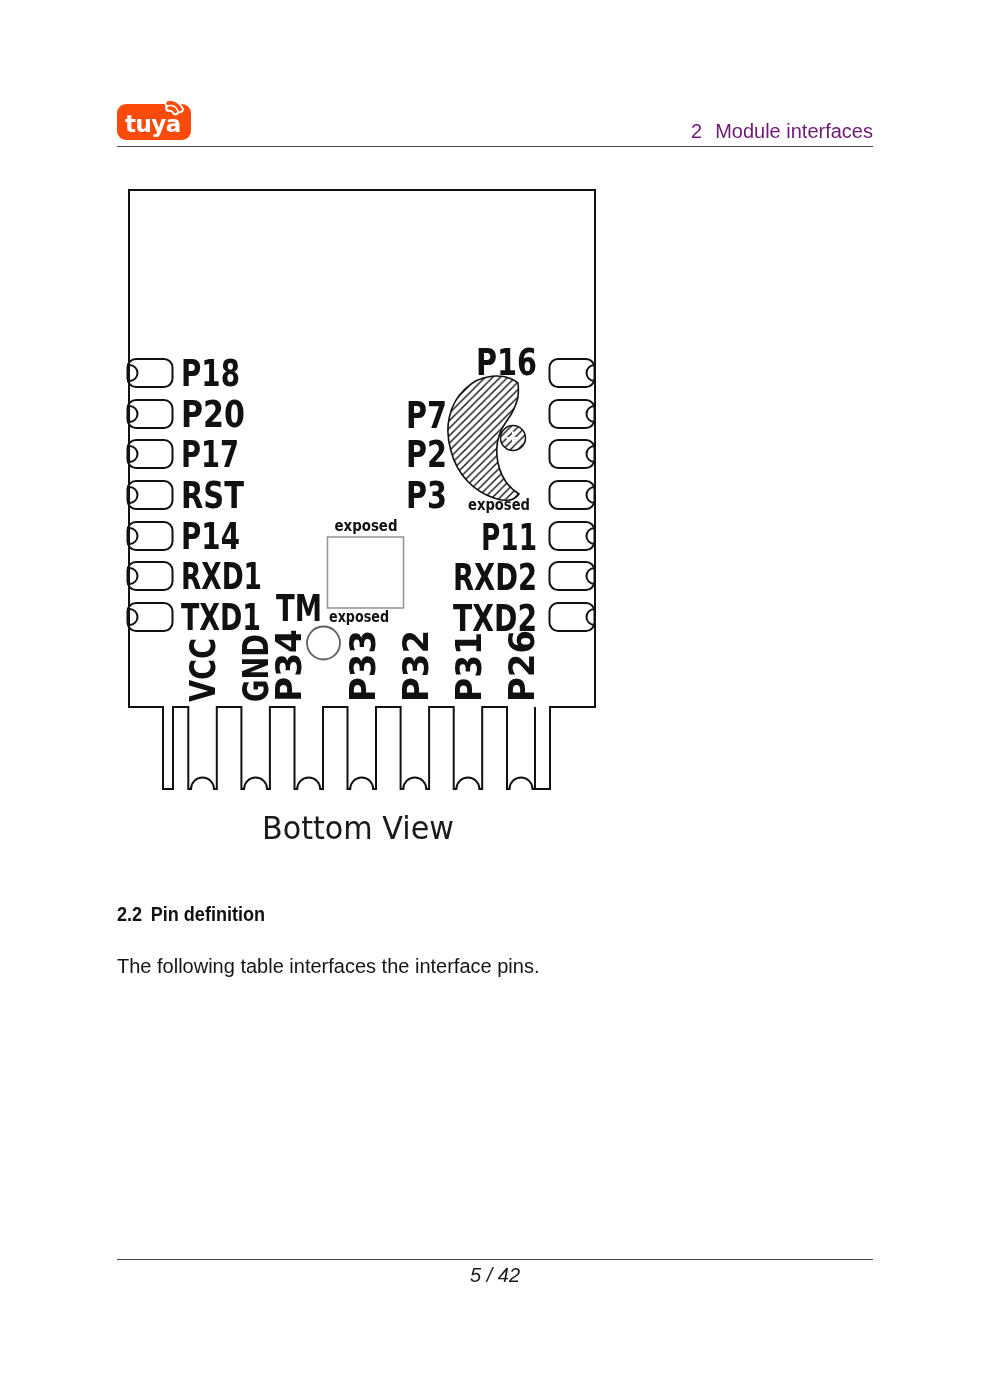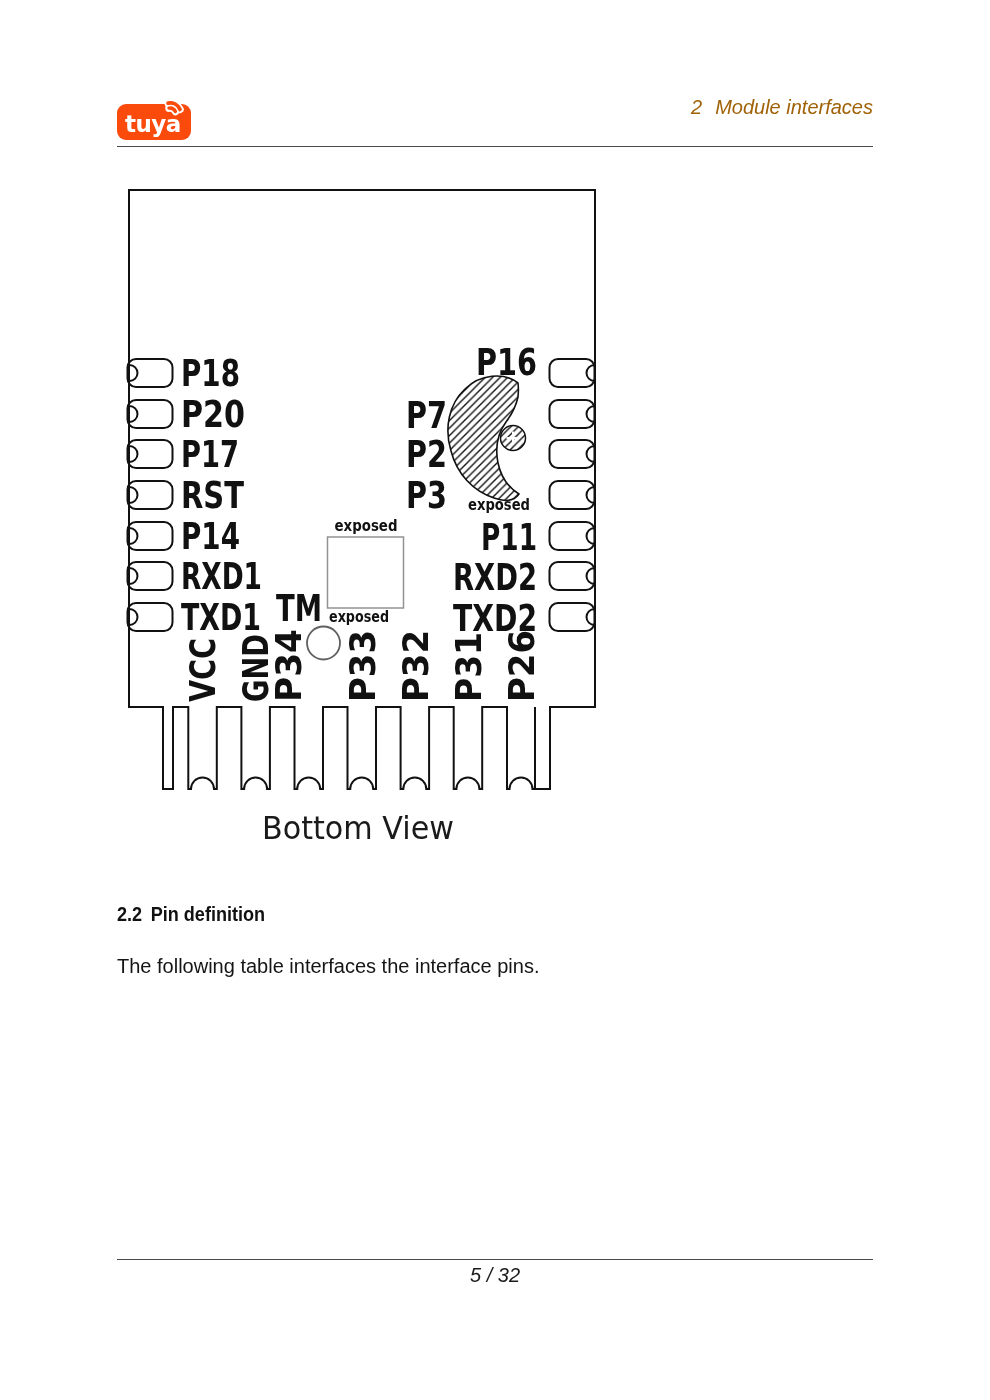--- a/index.html
+++ b/index.html
@@ -1,21 +1,21 @@
 <!DOCTYPE html>
 <html><head>
 <meta charset="utf-8">
 <style>
   html,body{margin:0;padding:0;background:#e8e8e8;}
   #page{position:relative;width:990px;height:1400px;background:#ffffff;margin:0 auto;
         font-family:"Liberation Sans",sans-serif;color:#111;overflow:hidden;}
   .abs{position:absolute;}
   
   #logo-box{left:117px;top:99px;}
-  #chapter-head{top:96px;right:117px;font-style:italic;font-size:20px;color:#a16207;white-space:nowrap;}
+  #chapter-head{top:120px;right:117px;font-size:20px;color:#701a75;white-space:nowrap;}
   #chapter-head .num{margin-right:13px;}
   .hrule{height:1px;background:#4a4a4a;left:117px;width:756px;}
   #head-rule{top:146px;}
   
   #section-head{left:117px;top:902px;font-weight:bold;font-size:21px;white-space:nowrap;
                 transform:scaleX(0.86);transform-origin:left center;}
   #section-head .num{margin-right:10px;}
   #body-par{left:117px;top:955px;font-size:20px;color:#151515;white-space:nowrap;}
   
   #foot-rule{top:1259px;}
@@ -164,15 +164,15 @@
 
     <text class="dcaption" x="358" y="839" font-size="32" text-anchor="middle" textLength="192" lengthAdjust="spacingAndGlyphs">Bottom View</text>
   </svg>
 
   <div class="abs" id="section-head">
     <span class="num">2.2</span><span>Pin definition</span>
   </div>
   <div class="abs" id="body-par">The following table interfaces the interface pins.</div>
 
   <div class="abs hrule" id="foot-rule"></div>
-  <div class="abs" id="foot-text">5 / 32</div>
+  <div class="abs" id="foot-text">5 / 42</div>
 
 </div>
 
 </body></html>

